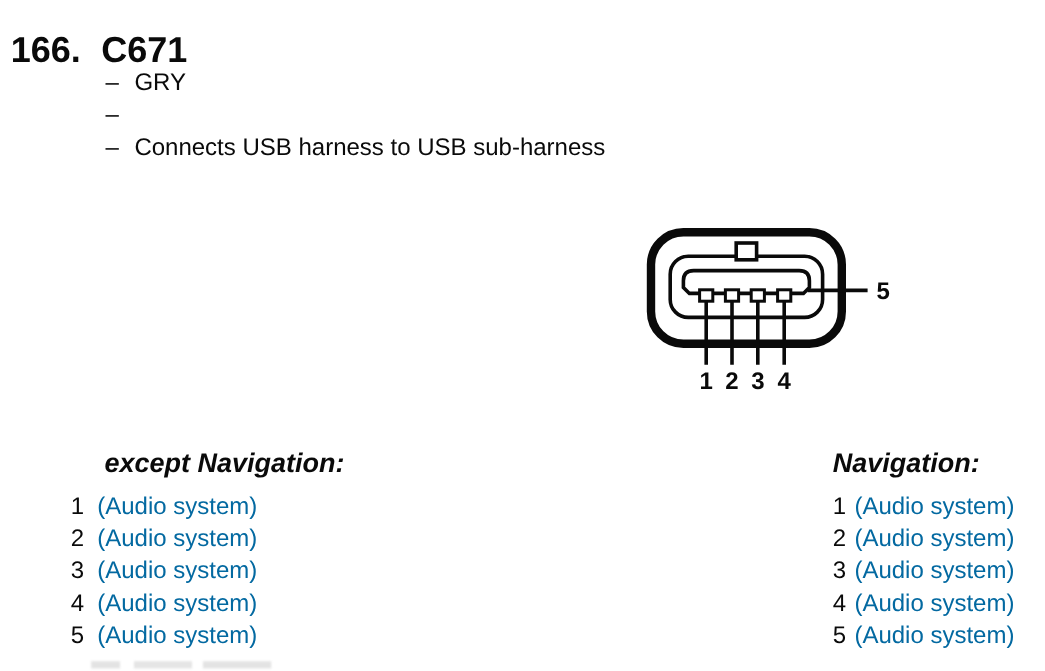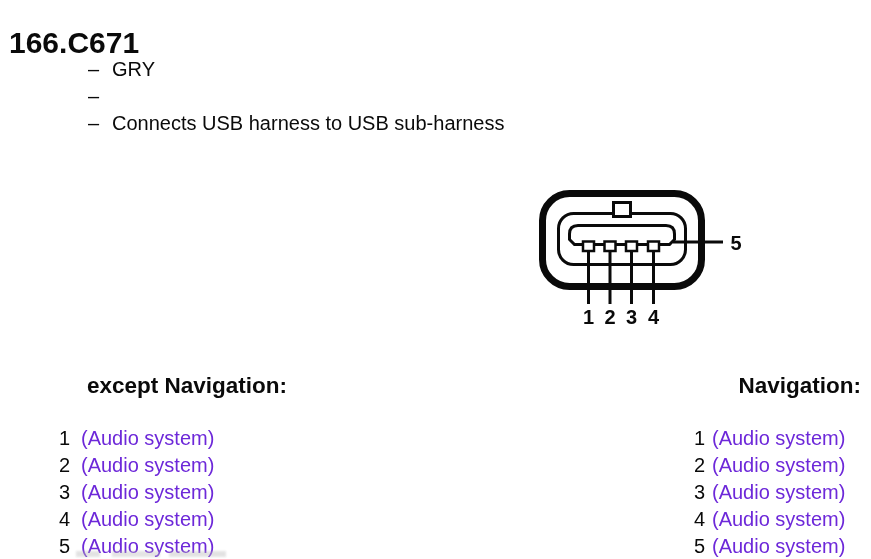--- a/index.html
+++ b/index.html
@@ -11,21 +11,21 @@
     color: #0a0a0a;
     overflow: hidden;
   }
 
   
   .title {
     position: absolute; left: 9px; top: 5px;
     font-size: 30px; font-weight: bold; line-height: 36px;
     white-space: nowrap;
   }
-  .title .section-num { }
+  .title .section-num { margin-right: 17px; }
 
   
   .details {
     position: absolute; left: 88px; top: 56px;
     font-size: 20px; line-height: 27px;
   }
   .detail-line { display: flex; }
   .detail-line .dash { width: 24px; flex: 0 0 24px; }
 
   
@@ -35,30 +35,30 @@
     font-family: "Liberation Sans", sans-serif;
     font-size: 20px; font-weight: bold; fill: #0a0a0a;
   }
 
   
   .pinout { position: absolute; font-size: 20px; }
   .pinout-left  { left: 58px;  top: 372px; width: 250px; }
   .pinout-right { left: 694px; top: 372px; width: 167px; }
   .pinout-title {
     font-size: 22.5px; font-weight: bold; line-height: 27px;
-    margin-bottom: 26px; white-space: nowrap;
+    margin-bottom: 10px; white-space: nowrap; font-style: italic;
   }
   .pinout-left  .pinout-title { padding-left: 29px; }
-  .pinout-right .pinout-title { text-align: right; }
+  .pinout-right .pinout-title { text-align: left; }
   .pin-row { display: flex; height: 27px; line-height: 26px; }
   .pin-num { text-align: right; margin-right: 11px; color: #0a0a0a; }
   .pinout-left  .pin-num { width: 12px; flex: 0 0 12px; }
   .pinout-right .pin-num { width: 8px;  flex: 0 0 8px; margin-right: 10px; }
   .circuit-link {
-    color: #6d28d9; text-decoration: none; white-space: nowrap; cursor: pointer;
+    color: #0369a1; text-decoration: none; white-space: nowrap; cursor: pointer;
   }
 
   
   .edge-artifact {
     position: absolute; left: 76px; top: 551px; width: 150px; height: 6px;
     background: linear-gradient(90deg, #b9b9b9 0 16%, transparent 16% 24%,
                  #bdbdbd 24% 56%, transparent 56% 62%, #b9b9b9 62% 100%);
     opacity: 0.4; filter: blur(1px);
   }
 </style>

